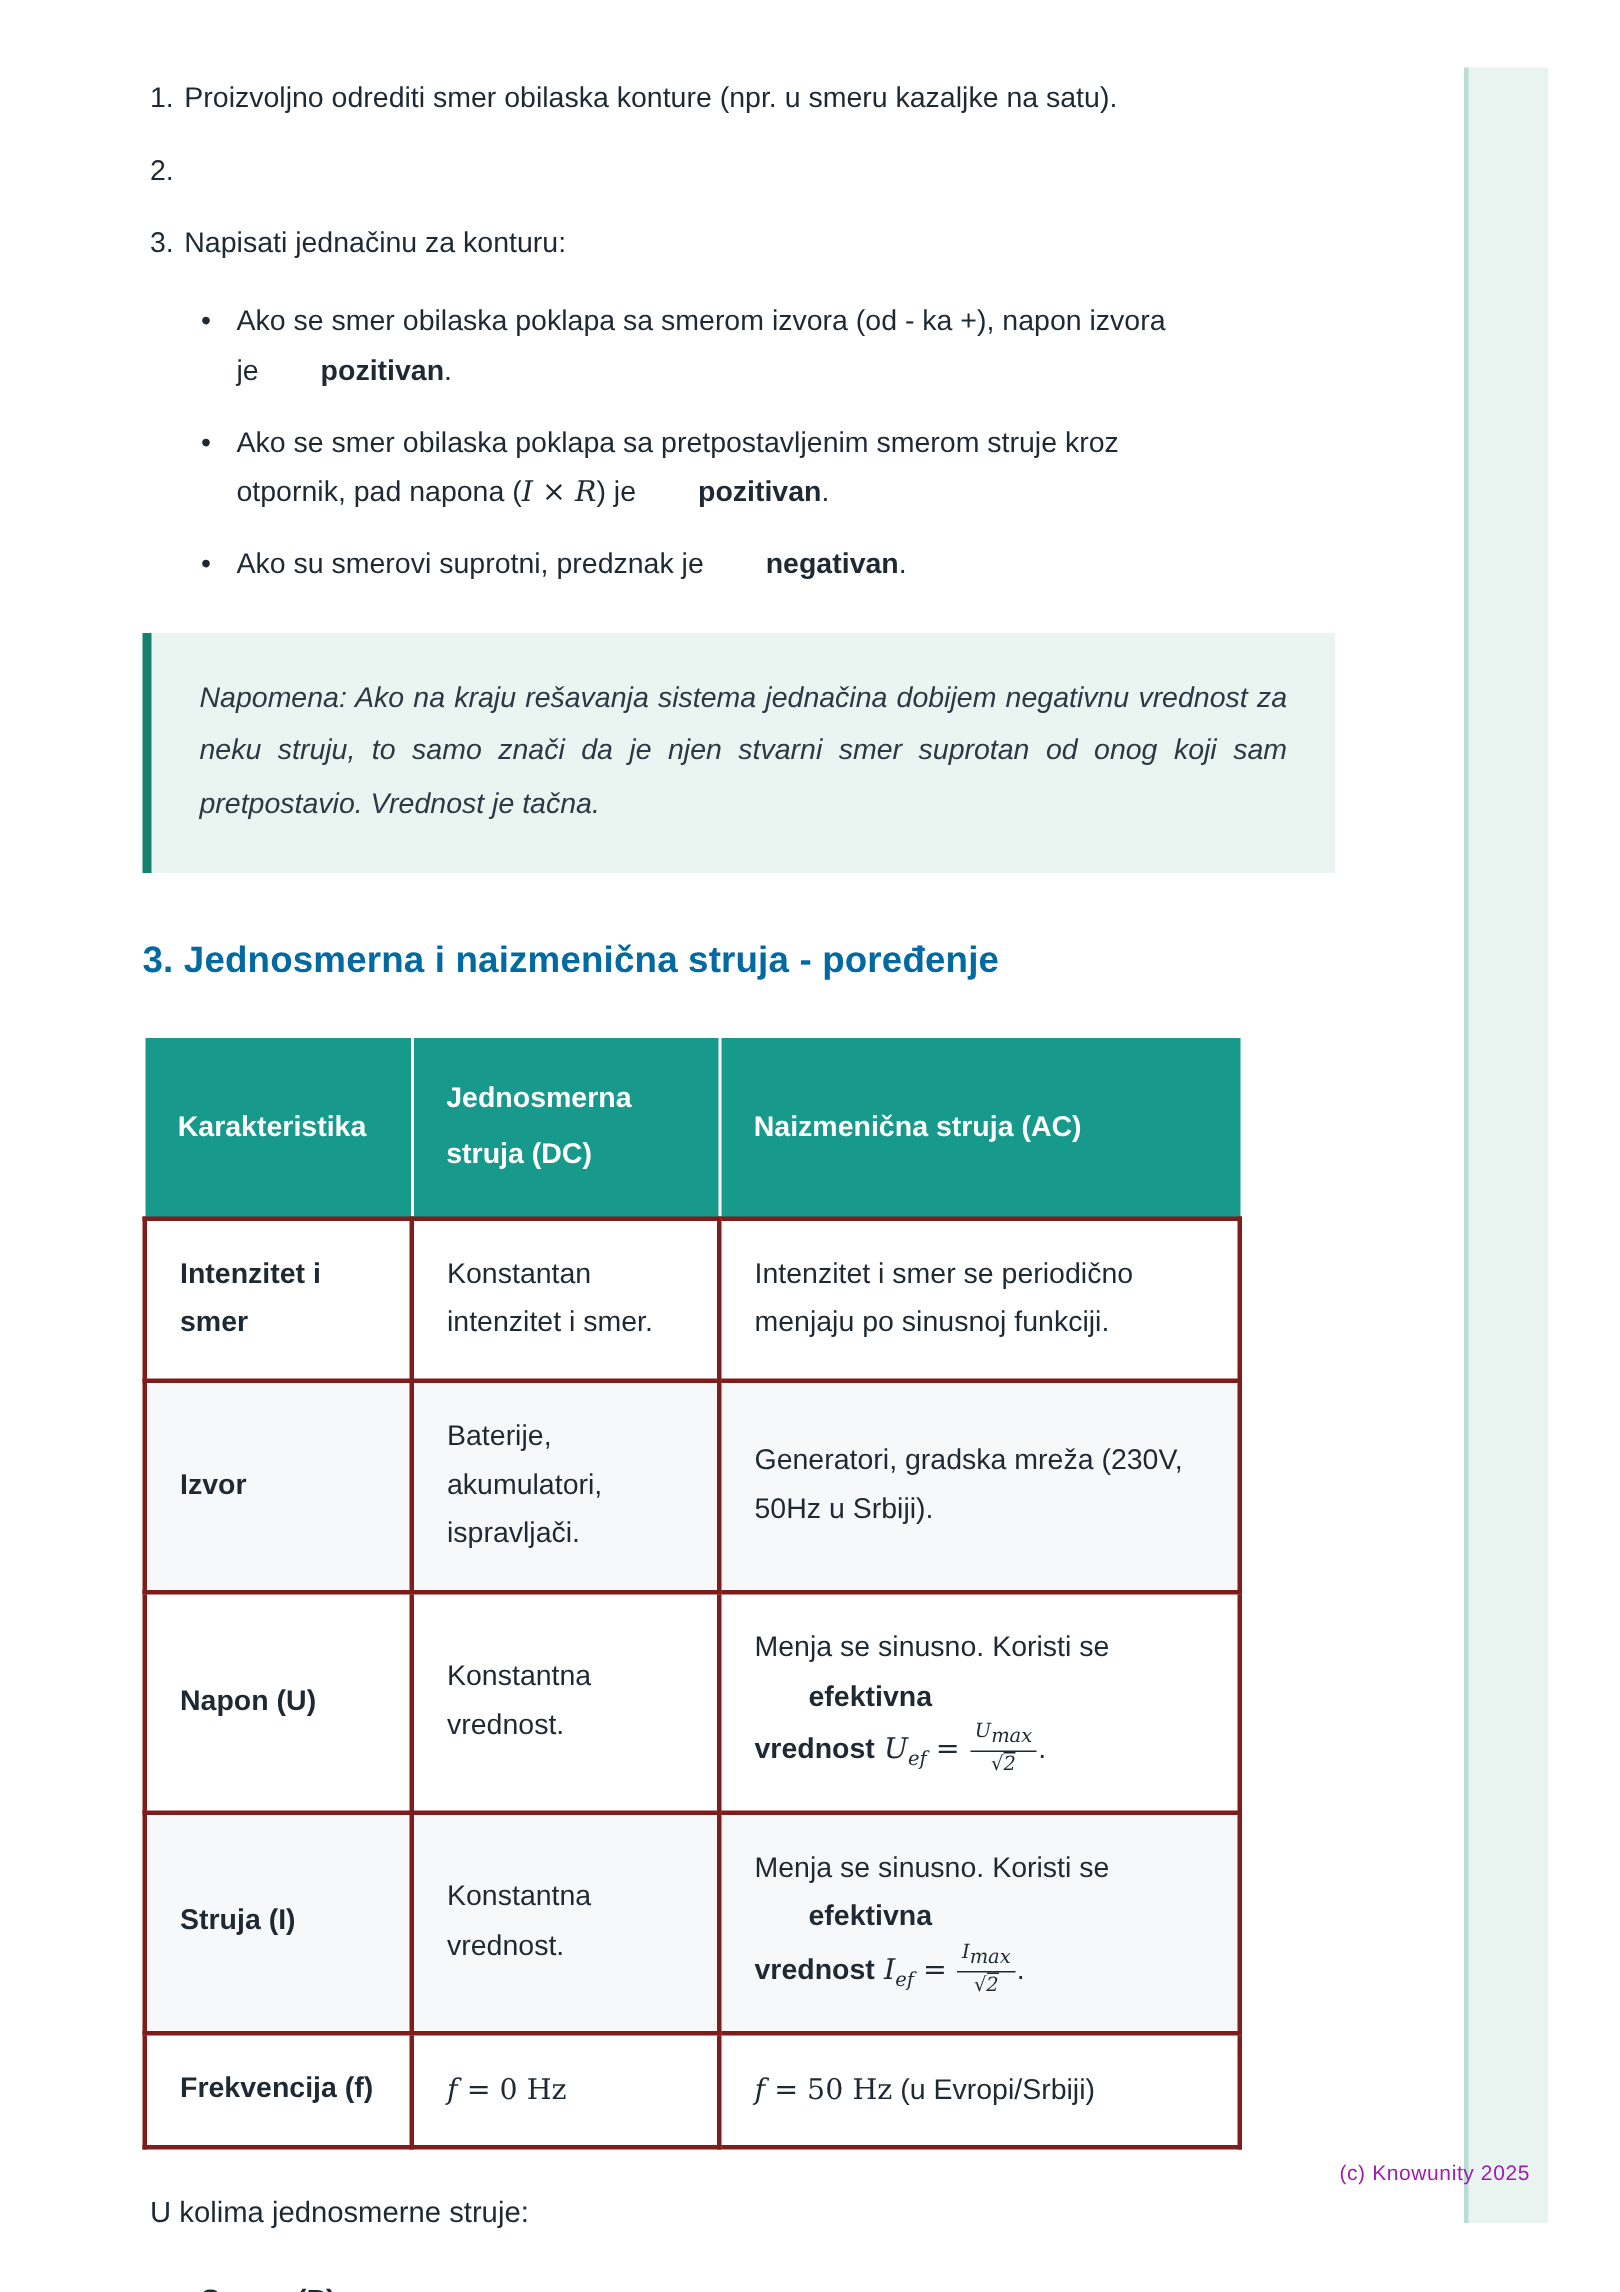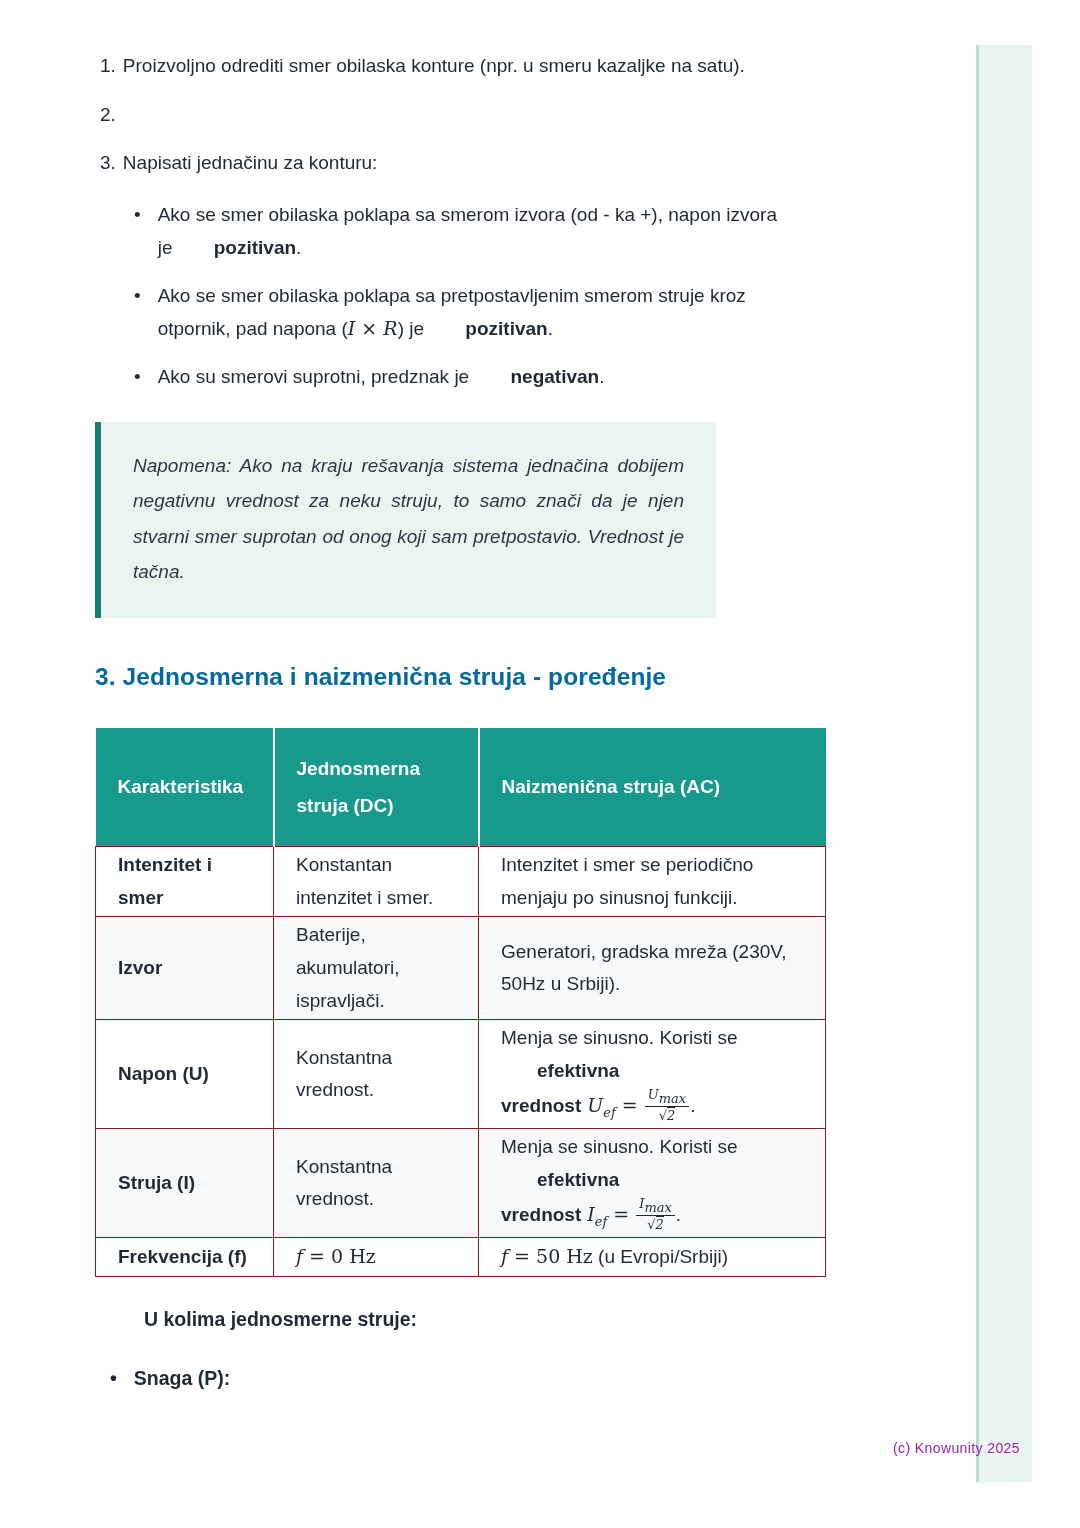--- a/index.html
+++ b/index.html
@@ -23,55 +23,55 @@
   .bullet-item{display:flex;gap:17px;font-size:19px;line-height:1.74;margin-bottom:15px;}
   .bullet-marker{flex:0 0 auto;}
   .bullet-text{max-width:630px;}
   b{font-weight:700;margin-left:36px;}
 
   .math{font-family:"DejaVu Serif",serif;font-style:italic;}
   .serif{font-family:"DejaVu Serif",serif;}
 
   
   .note-box{
-    margin-left:-5px;margin-top:29px;width:621px;box-sizing:border-box;
+    margin-left:-5px;margin-top:29px;width:795px;box-sizing:border-box;
     background:#eaf5f2;border-left:6px solid #16806f;
     padding:26px 32px 28px 32px;
     font-style:italic;font-size:19px;line-height:1.87;text-align:justify;color:#2c3944;
   }
 
   
   .section-title{
     font-size:24.5px;font-weight:700;color:#0369a1;margin:45px 0 0 -5px;letter-spacing:.1px;
   }
 
   
   .cmp-table{border-collapse:collapse;margin:37px 0 0 -5px;font-size:19px;table-layout:fixed;width:730px;}
   .cmp-table thead th{
     background:#17998b;color:#ffffff;font-weight:700;text-align:left;
     padding:22px 22px;vertical-align:middle;line-height:1.95;border-right:2px solid #ffffff;
   }
   .cmp-table thead th:last-child{border-right:none;}
   .cmp-table tbody td{
-    border:1px solid #7f1d1d;padding:2px 22px;vertical-align:middle;line-height:1.72;
+    border:3px solid #7f1d1d;padding:20px 22px;vertical-align:middle;line-height:1.72;
     background:#ffffff;
   }
   .cmp-table tbody tr:nth-child(even) td{background:#f7f8f9;}
   .cmp-table td.cell-label{font-weight:700;}
 
   
   .formula{font-family:"DejaVu Serif",serif;font-style:italic;white-space:nowrap;margin-left:6px;}
   .formula sub,.num sub{font-size:13px;font-style:italic;}
   .frac{display:inline-block;vertical-align:middle;text-align:center;line-height:1;margin:0 1px 4px 1px;}
   .frac .num{display:block;font-size:13px;border-bottom:1.3px solid #1f2933;padding:0 3px 2px 3px;}
   .frac .den{display:block;font-size:13px;padding-top:2px;}
   .sqrt-val{border-top:1.3px solid #1f2933;}
 
   
-  .power-subtitle{font-size:19.5px;font-weight:700;margin-top:31px;margin-left:44px;}
+  .power-subtitle{font-size:19.5px;font-weight:400;margin-top:31px;}
   .power-bullet{display:flex;gap:17px;font-size:19.5px;font-weight:700;margin-top:36px;margin-left:10px;}
 
   .copyright{
     position:absolute;top:1440px;right:60px;font-size:14px;color:#a21caf;
     letter-spacing:.4px;z-index:3;
   }
 </style>
 </head>
 <body>
 

